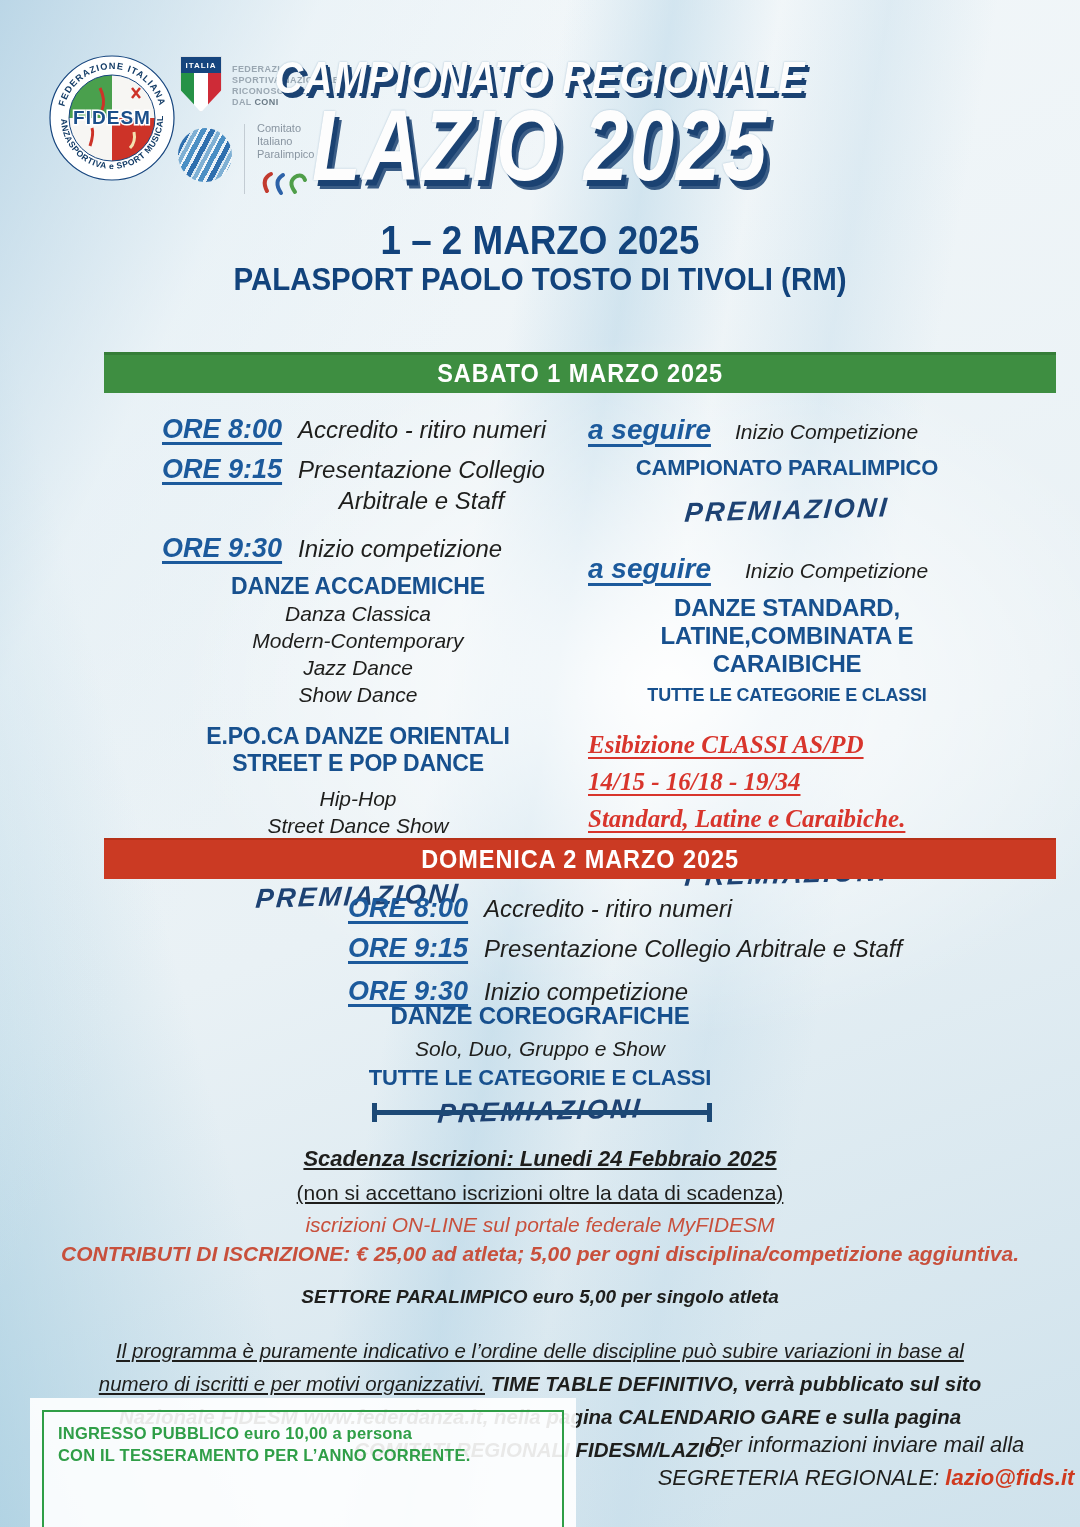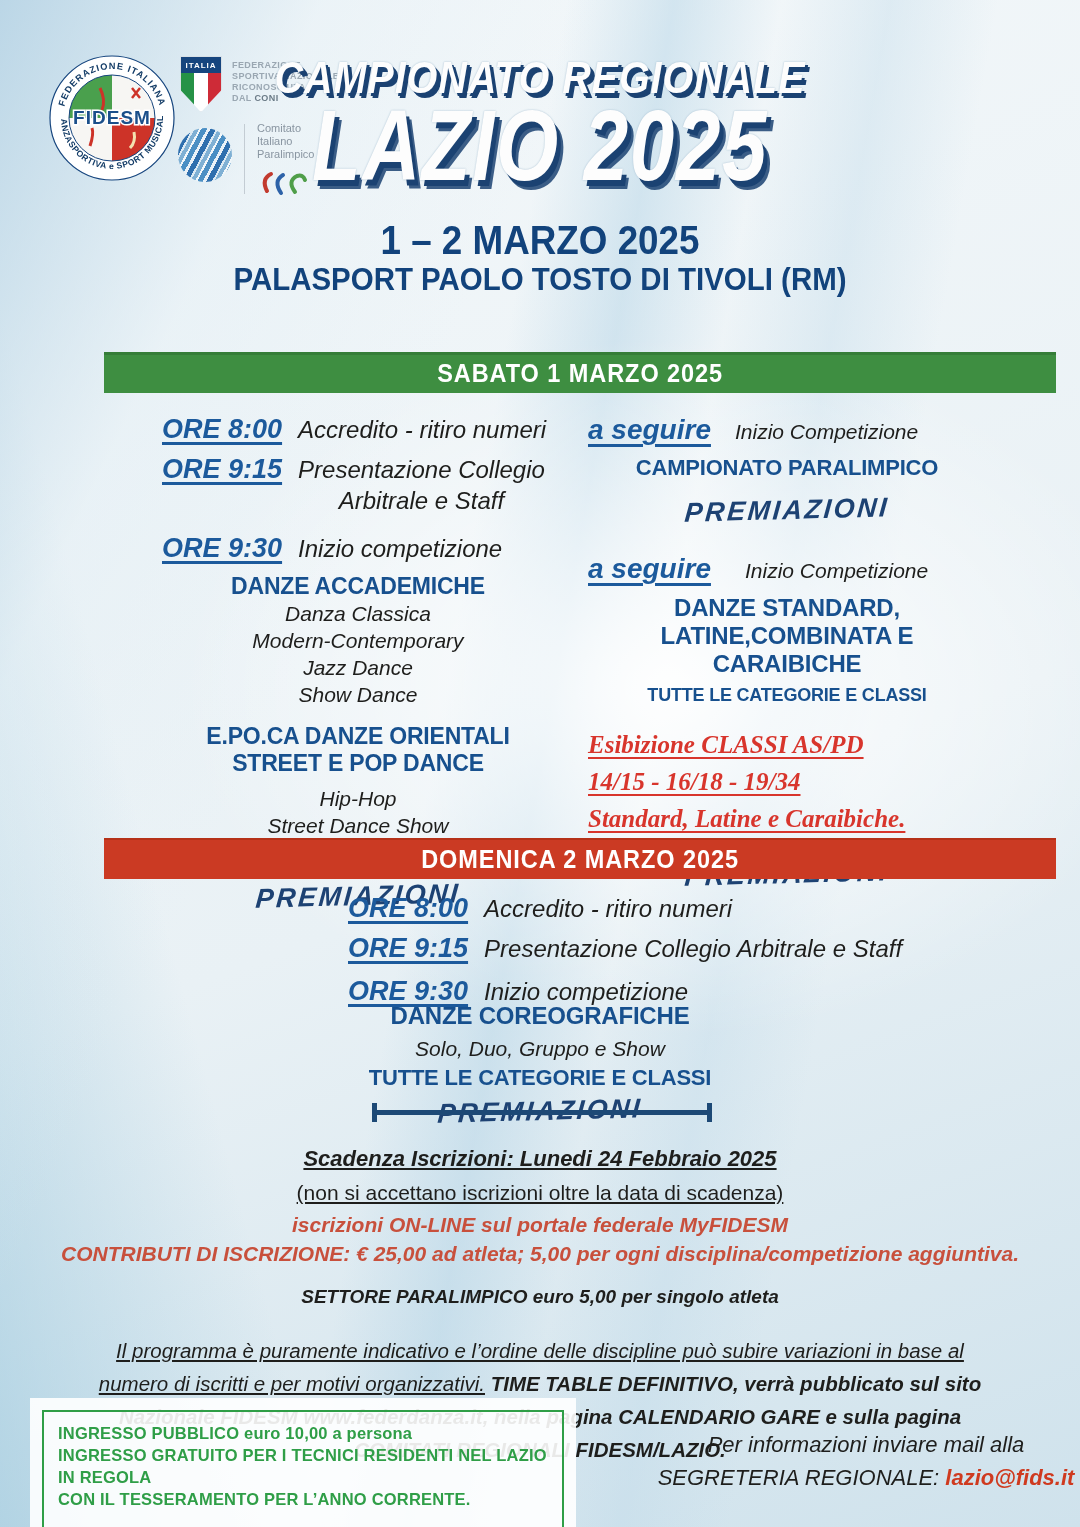--- a/index.html
+++ b/index.html
@@ -16,21 +16,21 @@
   .title-line1{left:0;right:0;top:52px;text-align:center;font-size:45px;font-weight:800;font-style:italic;
     color:#fdfdfd;letter-spacing:1px;transform:scaleX(0.88);
     text-shadow:3px 3px 0 #1b4272,5px 5px 0 #1b4272,0 0 2px #9db8cc;}
   .title-line2{left:0;right:0;top:88px;text-align:center;font-size:100px;font-weight:800;font-style:italic;
     color:#fdfdfd;letter-spacing:2px;transform:scaleX(0.80);
     text-shadow:5px 6px 0 #1b4272,8px 9px 0 rgba(27,66,114,0.85),0 0 2px #9db8cc;}
   .date-line{left:0;right:0;top:218px;text-align:center;font-size:40px;font-weight:800;color:#12437c;transform:scaleX(0.92);letter-spacing:0;}
   .venue-line{left:0;right:0;top:262px;text-align:center;font-size:31px;font-weight:800;color:#12437c;transform:scaleX(0.95);}
   
   .fidesm-wrap{left:48px;top:54px;width:128px;height:128px;}
-  .coni-wrap{left:180px;top:56px;display:flex;gap:10px;align-items:flex-start;}
+  .coni-wrap{left:180px;top:56px;display:flex;gap:10px;align-items:center;}
   .shield{width:40px;height:54px;clip-path:polygon(0 0,100% 0,100% 60%,50% 100%,0 60%);overflow:hidden;border:1px solid #d8e0e6;background:#fff;}
   .shield-band{height:16px;background:#16457e;color:#fff;font-size:8px;font-weight:800;letter-spacing:1px;display:flex;align-items:center;justify-content:center;}
   .shield-stripes{display:flex;height:38px;}
   .shield-stripes div{flex:1;}
   .coni-text{font-size:9px;line-height:11px;font-weight:700;color:#9aa7b2;letter-spacing:0.4px;padding-top:4px;}
   .coni-text .dk{color:#6b7b87;font-weight:800;}
   .cip-wrap{left:178px;top:122px;display:flex;gap:12px;align-items:flex-start;}
   .globe{width:54px;height:54px;border-radius:50%;margin-top:6px;
     background:repeating-linear-gradient(118deg,#4b8fc4 0 5px,#eaf1f7 5px 8px,#2f6fae 8px 13px,#dce9f2 13px 15px,#7fb0d4 15px 19px,#f2f7fa 19px 21px);}
   .cip-divider{width:1px;height:70px;background:#c3ccd3;margin-top:2px;}
@@ -60,21 +60,21 @@
   .sunday-block{left:348px;top:893px;width:600px;}
   .sunday-center{left:300px;top:1002px;width:480px;}
   .divider-line{left:372px;top:1110px;width:340px;height:5px;background:#1d4976;}
   .divider-line::before,.divider-line::after{content:"";position:absolute;top:-7px;width:5px;height:19px;background:#1d4976;}
   .divider-line::before{left:0;}
   .divider-line::after{right:0;}
   
   .reg-block{left:60px;top:1146px;width:960px;text-align:center;}
   .reg-deadline{font-size:22px;font-weight:800;font-style:italic;color:#1e1e1c;text-decoration:underline;margin-bottom:9px;}
   .reg-nolate{font-size:21px;color:#1e1e1c;text-decoration:underline;margin-bottom:8px;}
-  .reg-online{font-size:21px;font-weight:700;font-style:italic;color:#c8503c;margin-bottom:5px;}
+  .reg-online{font-size:21px;font-weight:400;font-style:italic;color:#c8503c;margin-bottom:5px;}
   .reg-fees{font-size:21px;font-weight:800;font-style:italic;color:#c8503c;margin-bottom:20px;}
   .reg-para{font-size:19px;font-weight:800;font-style:italic;color:#1e1e1c;margin-bottom:26px;}
   .reg-note{font-size:20.5px;line-height:33px;color:#1e1e1c;width:916px;margin:0 auto;}
   .note-u{font-style:italic;text-decoration:underline;}
   .note-b{font-weight:800;font-style:italic;}
   
   .entry-panel{left:30px;top:1398px;width:546px;height:143px;background:rgba(255,255,255,0.9);}
   .entry-box{position:absolute;left:12px;top:12px;right:12px;bottom:12px;border:2px solid #2f9e47;
     padding:10px 14px;box-sizing:border-box;}
   .entry-line{font-size:16.5px;font-weight:800;color:#2f9e47;line-height:22px;letter-spacing:0.2px;}
@@ -238,21 +238,20 @@
     <div class="reg-fees">CONTRIBUTI DI ISCRIZIONE: € 25,00 ad atleta; 5,00 per ogni disciplina/competizione aggiuntiva.</div>
     <div class="reg-para">SETTORE PARALIMPICO euro 5,00 per singolo atleta</div>
     <div class="reg-note">
       <span class="note-u">Il programma è puramente indicativo e l’ordine delle discipline può subire variazioni in base al numero di iscritti e per motivi organizzativi.</span><span class="note-b"> TIME TABLE DEFINITIVO, verrà pubblicato sul sito Nazionale FIDESM www.federdanza.it, nella pagina CALENDARIO GARE e sulla pagina COMITATI REGIONALI FIDESM/LAZIO.</span>
     </div>
   </div>
 
   <div class="abs entry-panel">
     <div class="entry-box">
       <div class="entry-line">INGRESSO PUBBLICO euro 10,00 a persona</div>
-      <div class="entry-line">INGRESSO GRATUITO PER I TECNICI RESIDENTI NEL LAZIO IN REGOLA</div>
       <div class="entry-line">CON IL TESSERAMENTO PER L’ANNO CORRENTE.</div>
     </div>
   </div>
 
   <div class="abs info-block">
     <div class="info-line">Per informazioni inviare mail alla</div>
     <div class="info-line">
       <span>SEGRETERIA REGIONALE: </span><a class="email-link" href="#">lazio@fids.it</a>
     </div>
   </div>

